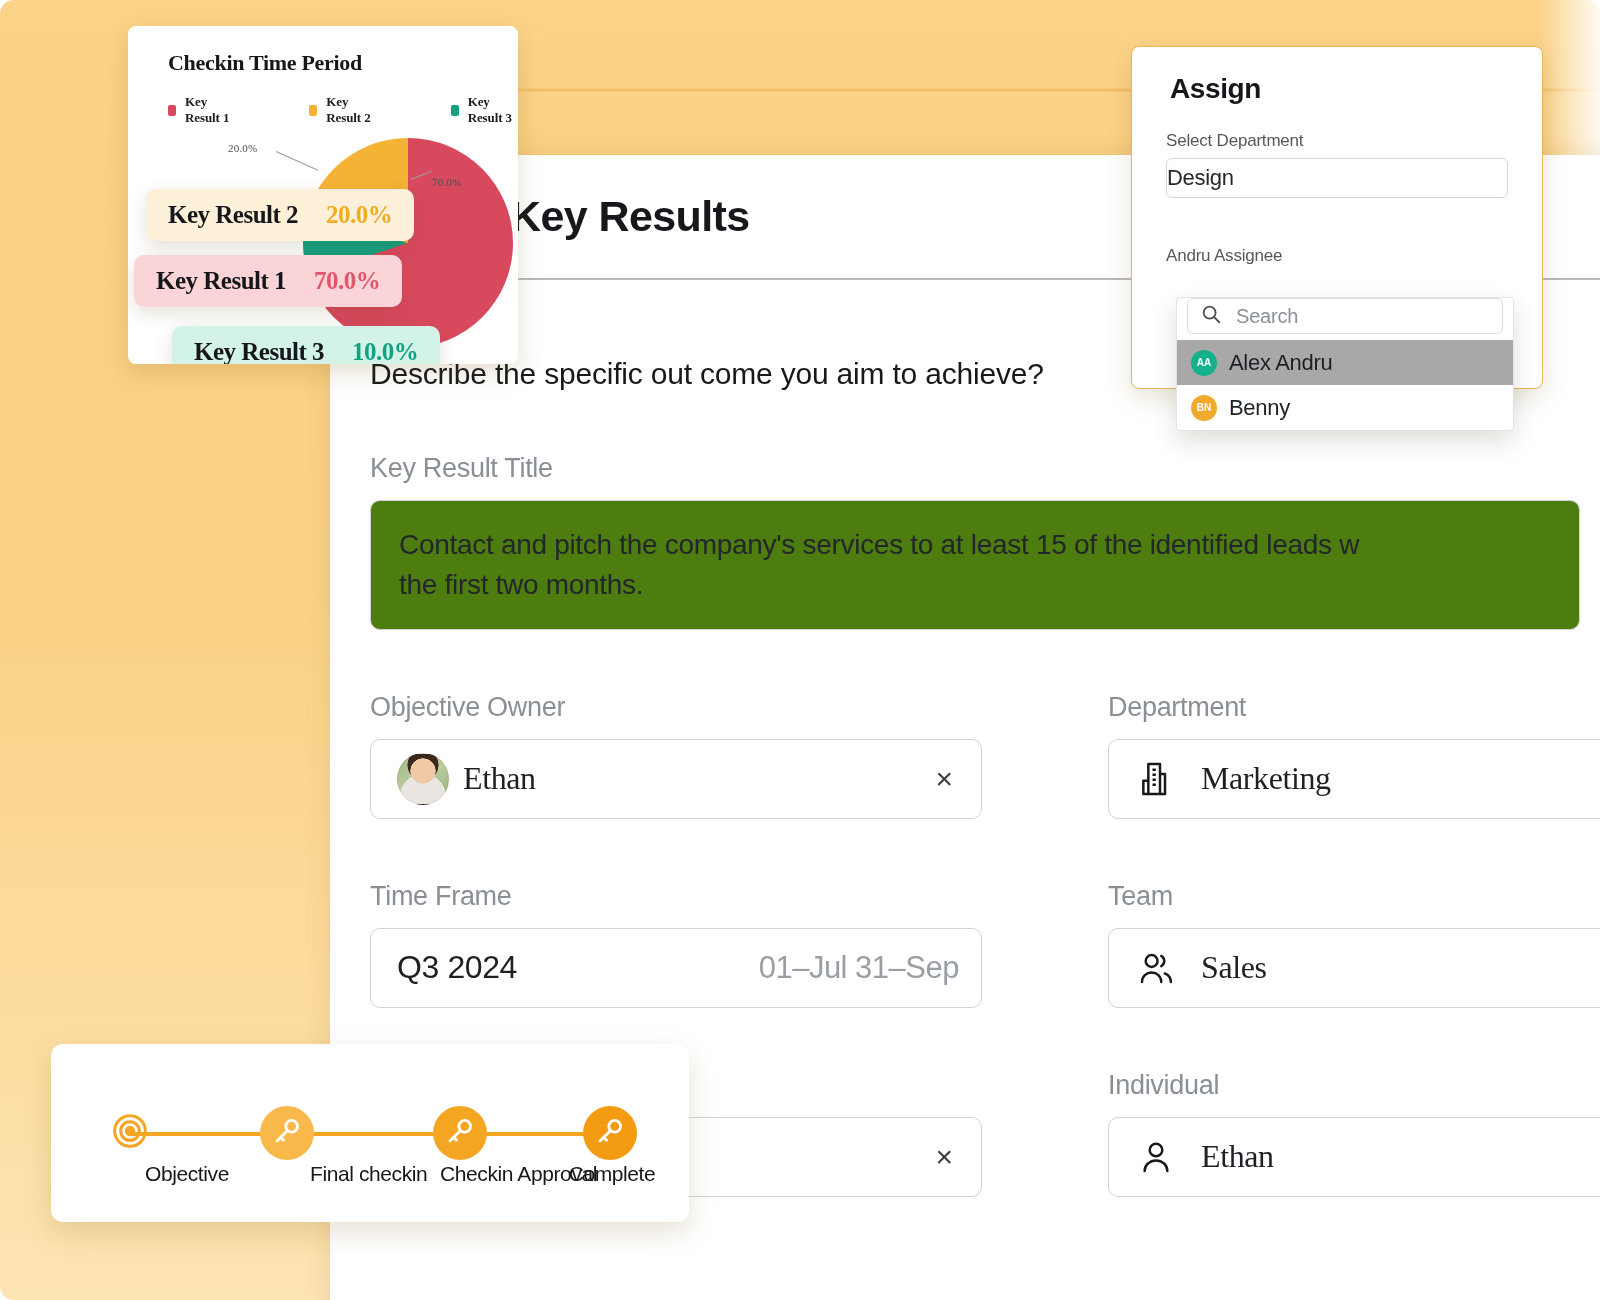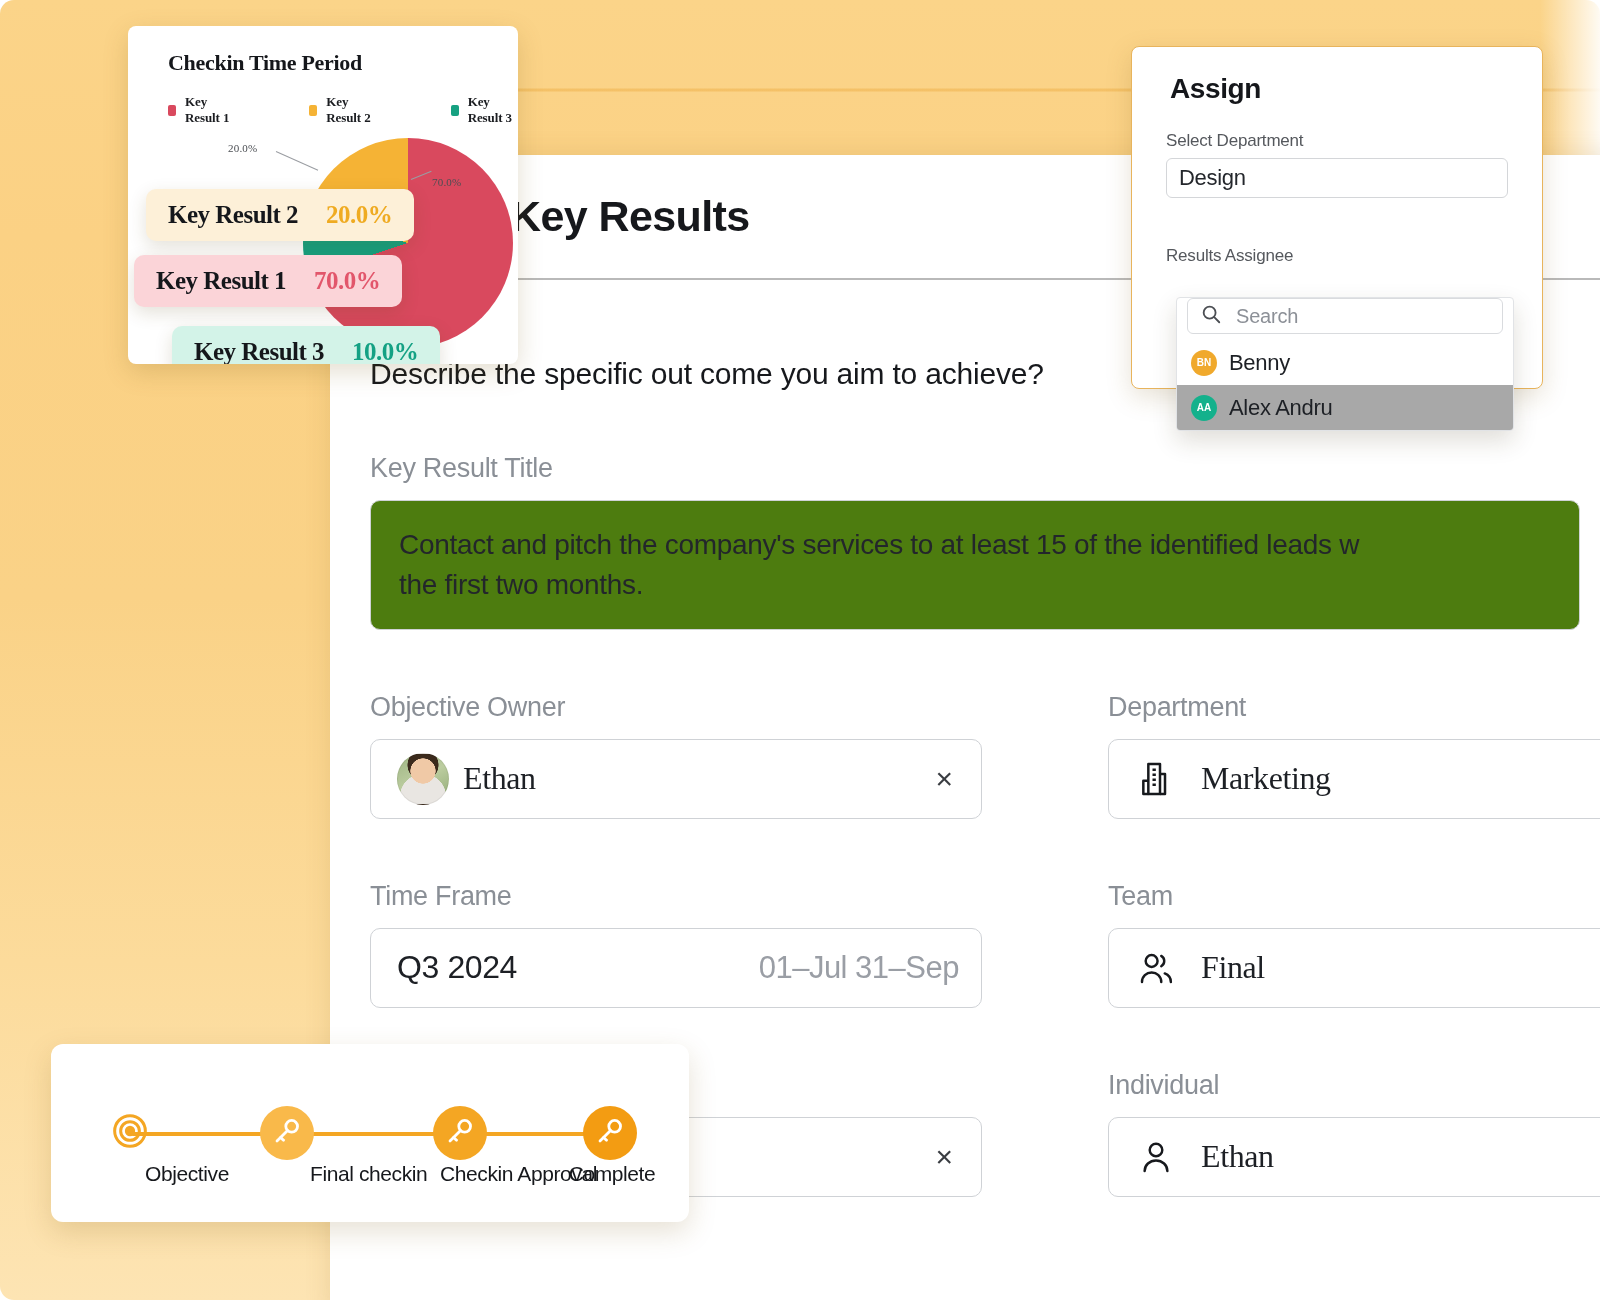--- a/index.html
+++ b/index.html
@@ -202,21 +202,21 @@
     font-size: 28px; font-weight: 700; color: #15171b;
     letter-spacing: -0.4px;
     padding: 26px 0 0 38px;
   }
   .assign-body { padding: 0 34px 0 34px; margin-top: 26px; }
   .assign-label {
     font-size: 17px; color: #55585d; letter-spacing: -0.2px; margin-bottom: 7px; margin-top: 24px;
   }
   .assign-input {
     height: 40px; border: 1px solid #d4d6d9; border-radius: 6px;
-    display: flex; align-items: center; padding: 0 12px;
+    display: flex; align-items: center; padding: 0 0;
     font-size: 22px; color: #24272c; letter-spacing: -0.3px;
   }
   .assign-input.active { border: 2px solid #33363b; }
   .assign-gap { height: 24px; }
 
   
   .assign-dropdown {
     position: absolute;
     left: 1176px; top: 297px;
     width: 338px;
@@ -344,21 +344,21 @@
         <div class="field-label">Team</div>
         <div class="pill">
           <span class="lead-icon">
             <svg width="42" height="42" viewBox="0 0 24 24" fill="none" stroke="#17191d" stroke-width="1.4" stroke-linecap="round">
               <circle cx="9.5" cy="8" r="3.4"></circle>
               <path d="M4 20c0-3.1 2.5-5.4 5.5-5.4S15 16.9 15 20"></path>
               <path d="M15 5.1a3.4 3.4 0 0 1 0 5.9"></path>
               <path d="M17 15.1c2.1.8 3.5 2.6 3.5 4.9"></path>
             </svg>
           </span>
-          <span class="value with-icon">Final</span>
+          <span class="value with-icon">Sales</span>
         </div>
       </div>
     </div>
 
     <div class="row2">
       <div class="col">
         <div class="field-label" style="visibility:hidden;">&nbsp;</div>
         <div class="pill">
           <span class="clear-x">×</span>
         </div>
@@ -427,42 +427,42 @@
 
 <div class="assign-panel">
   <div class="assign-title">Assign</div>
   <div class="assign-body">
     <div>
       <div class="assign-label">Select Department</div>
       <div class="assign-input">Design</div>
     </div>
     <div class="assign-gap"></div>
     <div>
-      <div class="assign-label">Results Assignee</div>
+      <div class="assign-label">Andru Assignee</div>
     </div>
   </div>
 </div>
 
 <div class="assign-dropdown">
   <div class="search-row">
     <span>
       <svg width="22" height="22" viewBox="0 0 24 24" fill="none" stroke="#4b4e53" stroke-width="2" stroke-linecap="round">
         <circle cx="10.5" cy="10.5" r="6.5"></circle>
           <path d="M15.5 15.5L21 21"></path>
       </svg>
     </span>
     <span class="ph">Search</span>
   </div>
+  <div class="user-row selected">
+    <span class="user-badge" style="background:#14b18c">AA</span>
+    <span class="user-name">Alex Andru</span>
+  </div>
   <div class="user-row">
     <span class="user-badge" style="background:#f0a92c">BN</span>
     <span class="user-name">Benny</span>
-  </div>
-  <div class="user-row selected">
-    <span class="user-badge" style="background:#14b18c">AA</span>
-    <span class="user-name">Alex Andru</span>
   </div>
 </div>
 
 <div class="stepper-card">
   <div class="stepper-track">
     <div class="track-line"></div>
 
     <div class="step s1">
       <span>
         <svg width="40" height="40" viewBox="0 0 24 24" fill="none" stroke="#f4a623" stroke-width="1.8">

